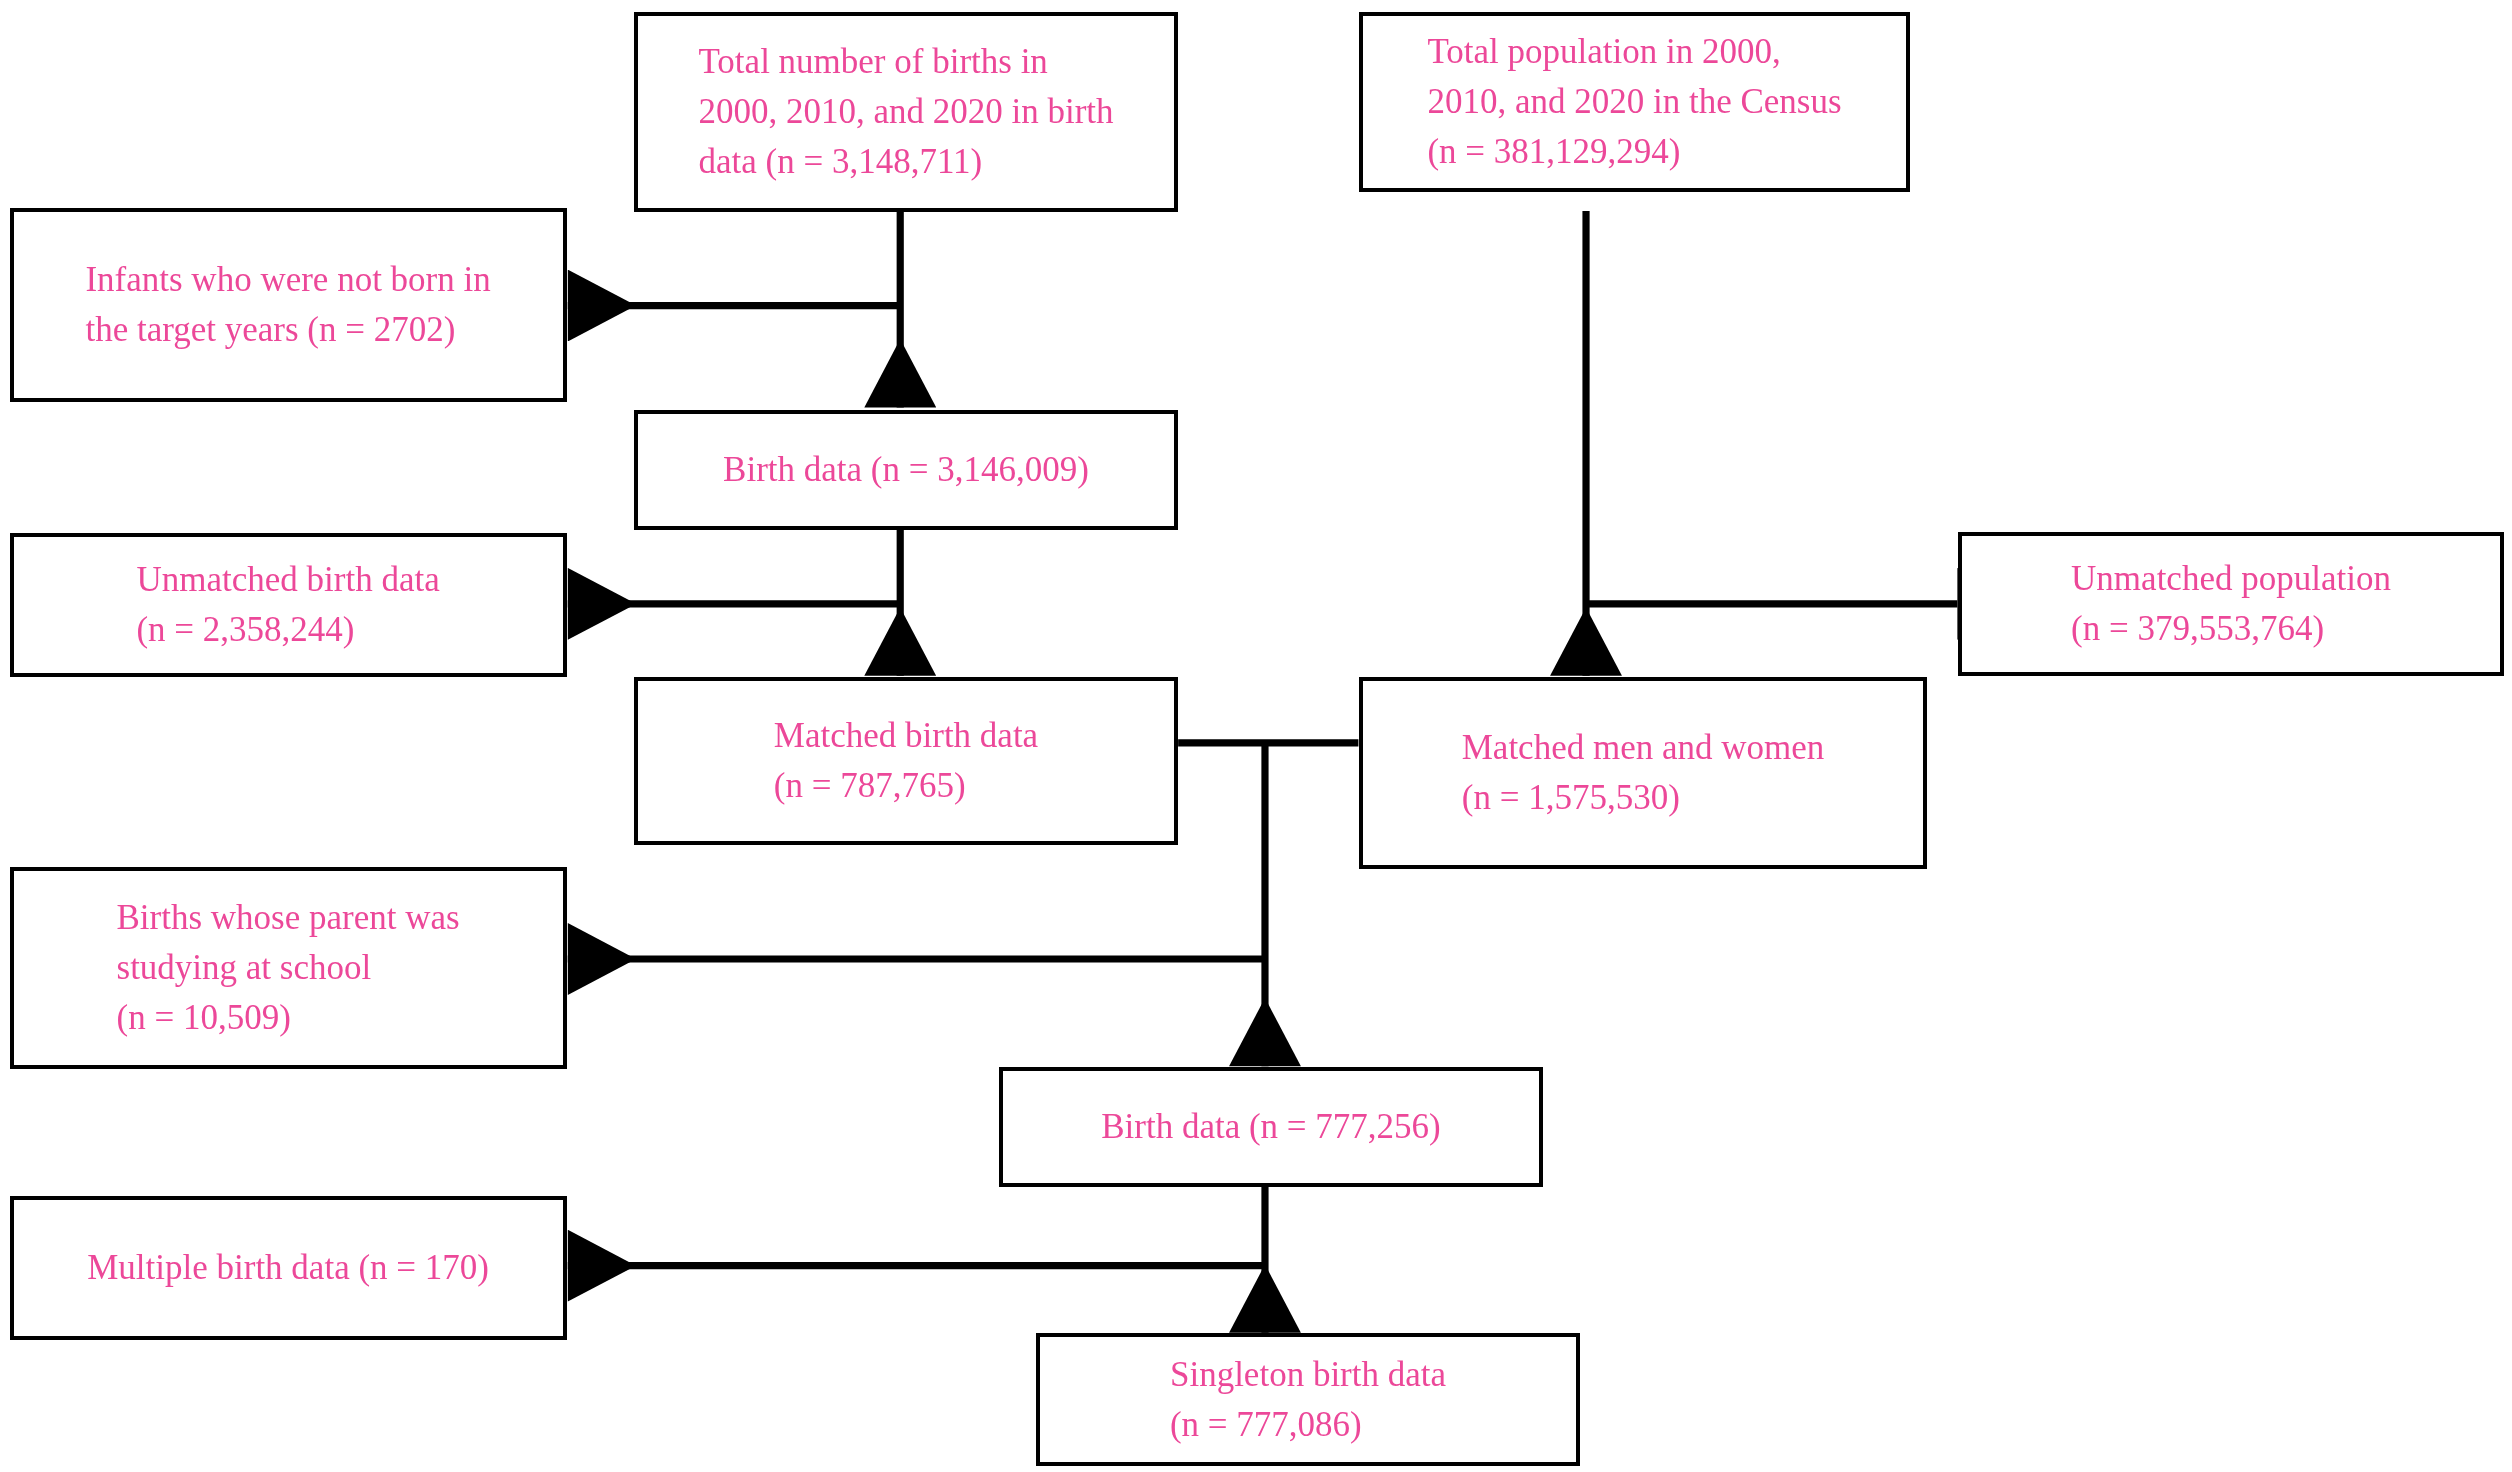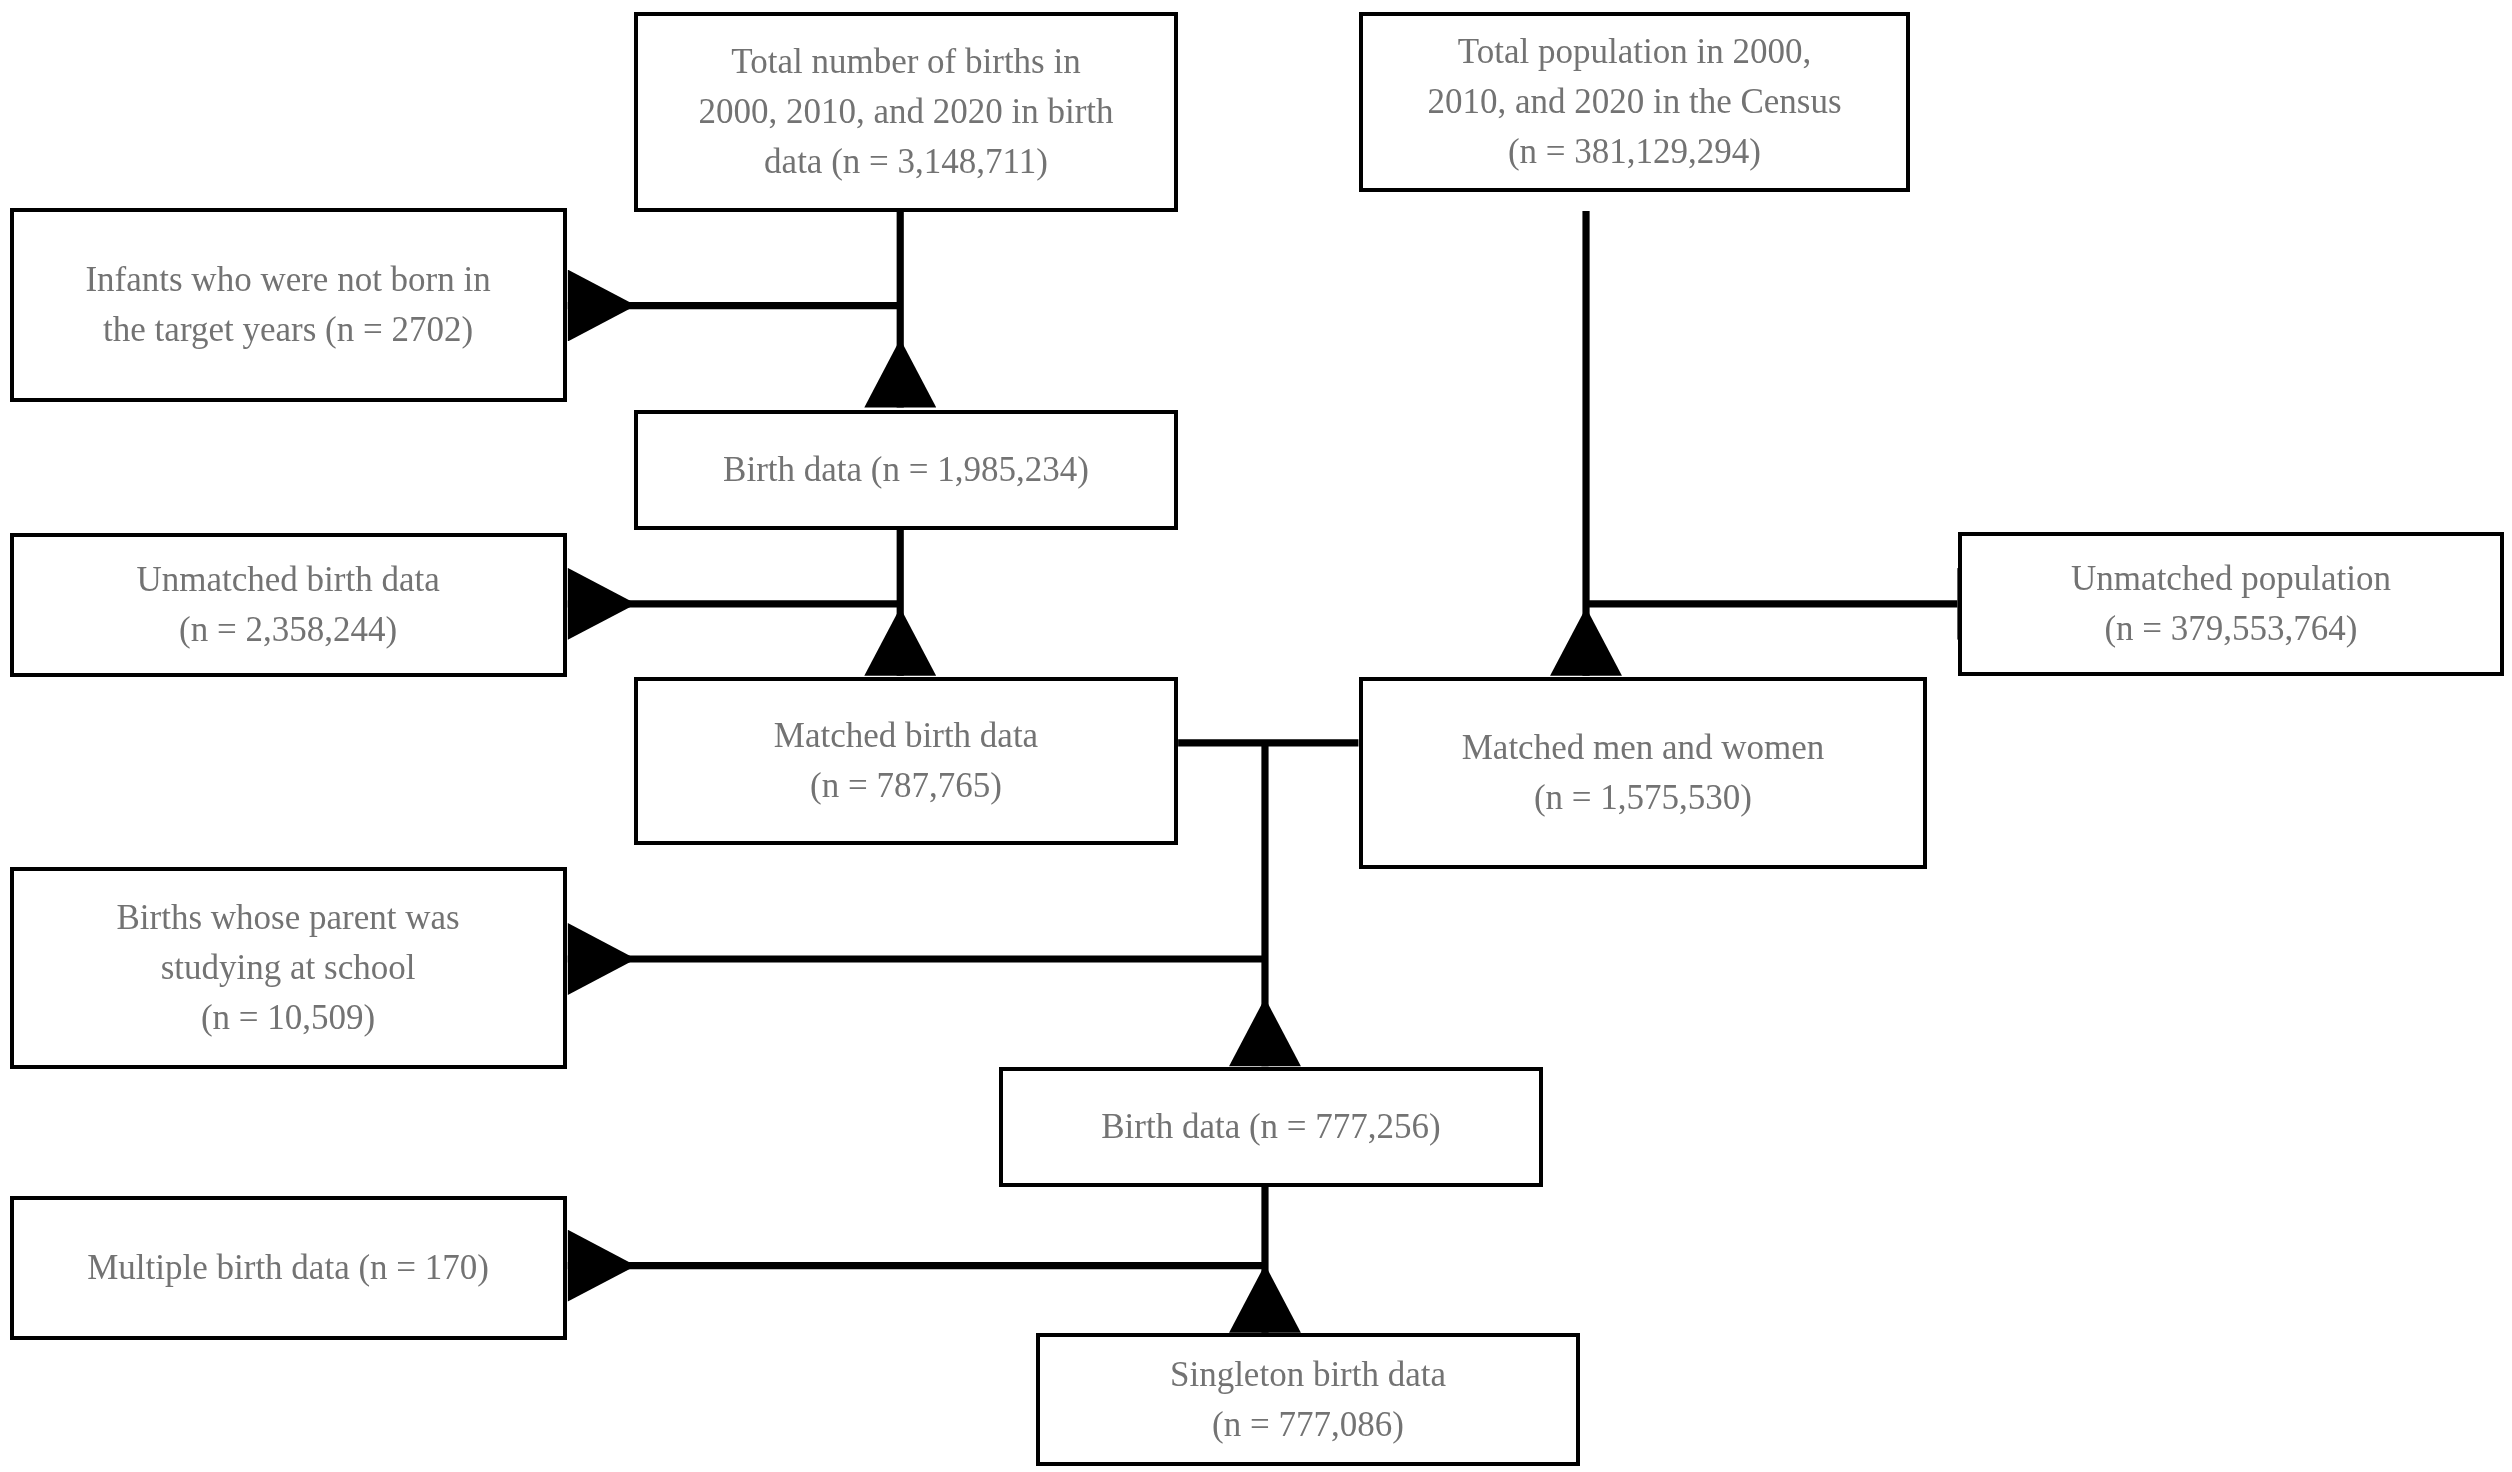--- a/index.html
+++ b/index.html
@@ -24,22 +24,21 @@
     pointer-events: none;
   }
   .node {
     position: absolute;
     box-sizing: border-box;
     border: 4.2px solid #000000;
     background: #ffffff;
     display: flex;
     align-items: center;
     justify-content: center;
-    text-align: center;
-    color: #737373;
+    color: #ec4899;
     font-size: 35px;
     line-height: 1.42;
     padding: 2.4px 8.4px;
   }
   .node .label {
     display: block;
     white-space: pre-line;
   }
 </style>
 </head>
@@ -116,21 +115,21 @@
 2010, and 2020 in the Census
 (n = 381,129,294)</span>
   </div>
 
   <div class="node" style="left:9.6px; top:208px; width:557px; height:194px;">
     <span class="label">Infants who were not born in
 the target years  (n = 2702)</span>
   </div>
 
   <div class="node" style="left:634px; top:410px; width:544px; height:120px;">
-    <span class="label">Birth data (n = 1,985,234)</span>
+    <span class="label">Birth data (n = 3,146,009)</span>
   </div>
 
   <div class="node" style="left:9.6px; top:533px; width:557px; height:144px;">
     <span class="label">Unmatched birth data
 (n = 2,358,244)</span>
   </div>
 
   <div class="node" style="left:1958px; top:532px; width:546px; height:144px;">
     <span class="label">Unmatched population
 (n = 379,553,764)</span>

